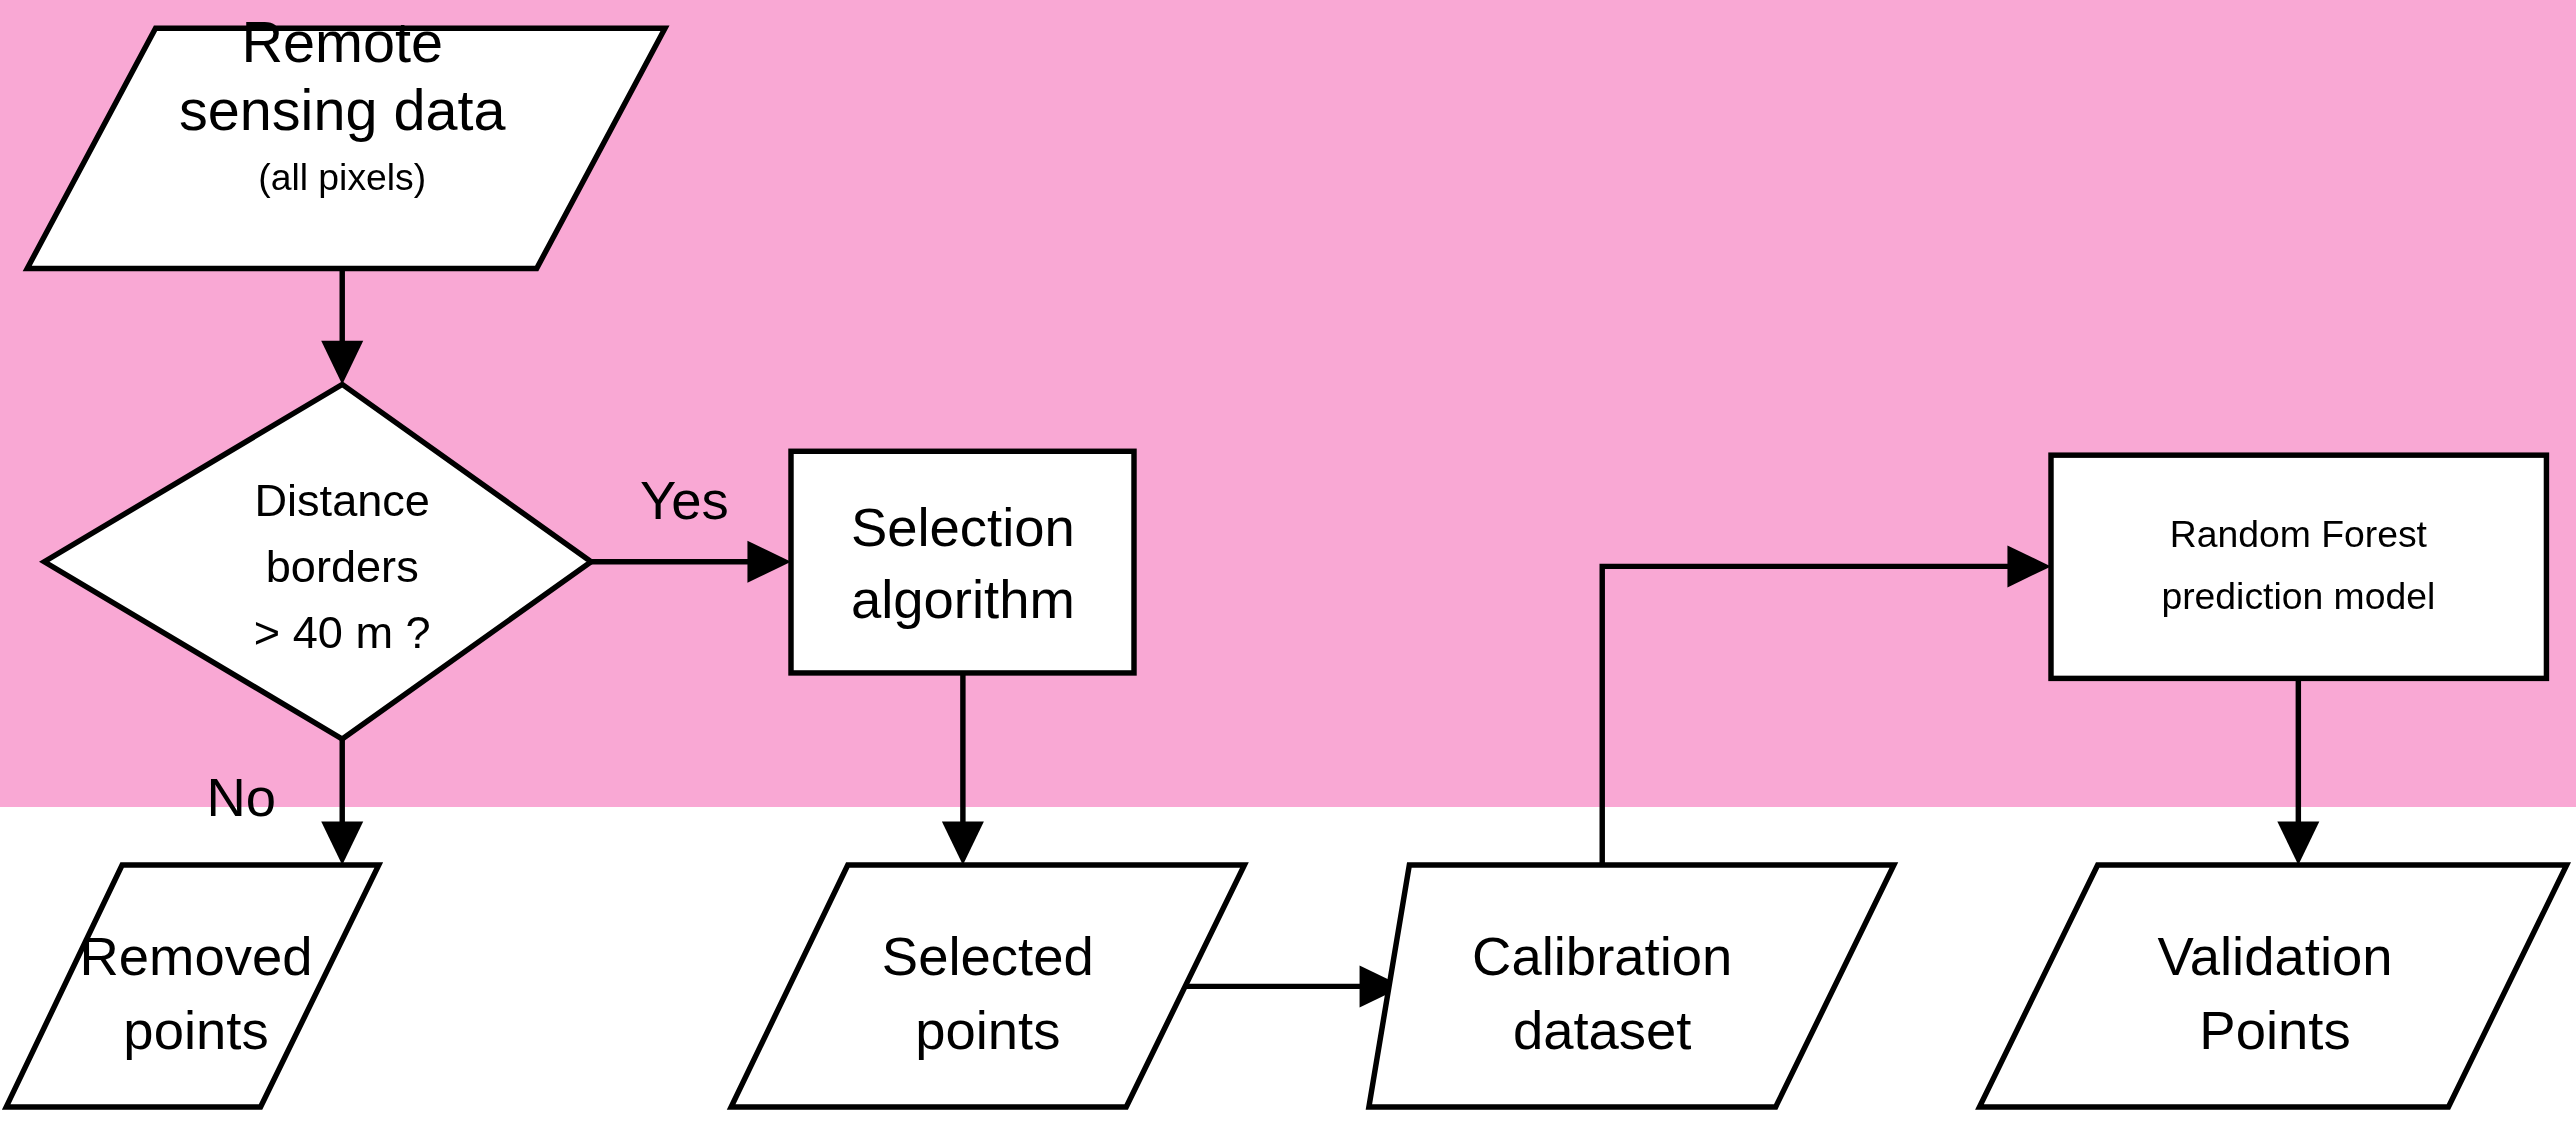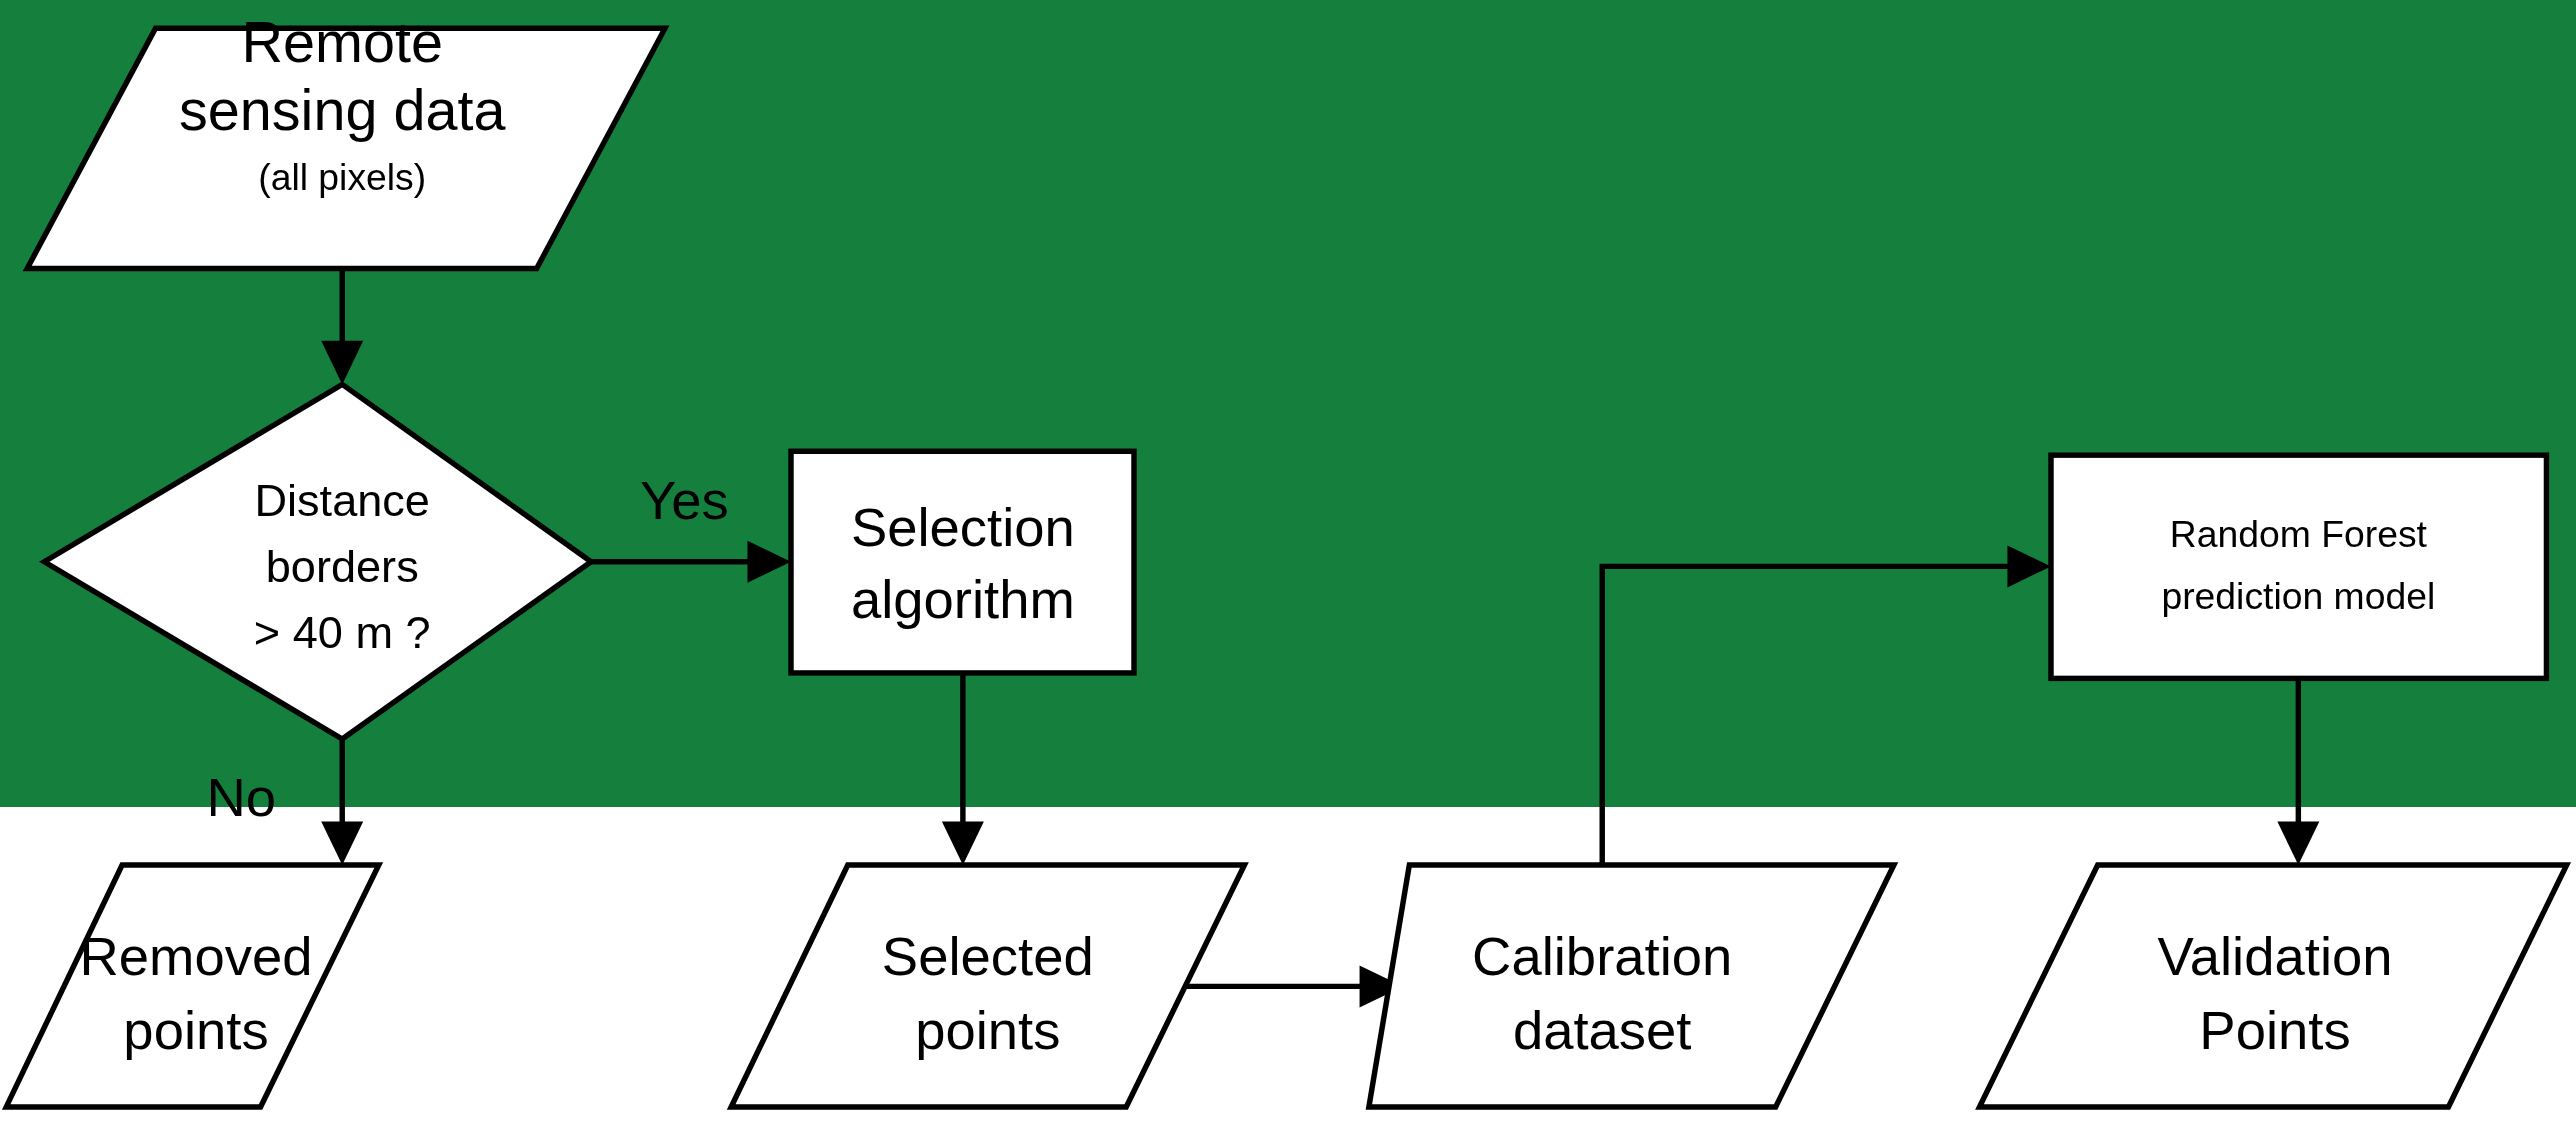--- a/index.html
+++ b/index.html
@@ -10,21 +10,21 @@
   body {
     width: 2576px;
     height: 1132px;
     overflow: hidden;
     font-family: "Liberation Sans", sans-serif;
   }
   #flowchart-root {
     position: relative;
     width: 2576px;
     height: 807px;
-    background: #15803d;
+    background: #f9a8d4;
   }
   svg.chart-canvas {
     display: block;
     width: 2576px;
     height: 1132px;
   }
   .shape-outline {
     fill: #ffffff;
     stroke: #000000;
     stroke-width: 7;

